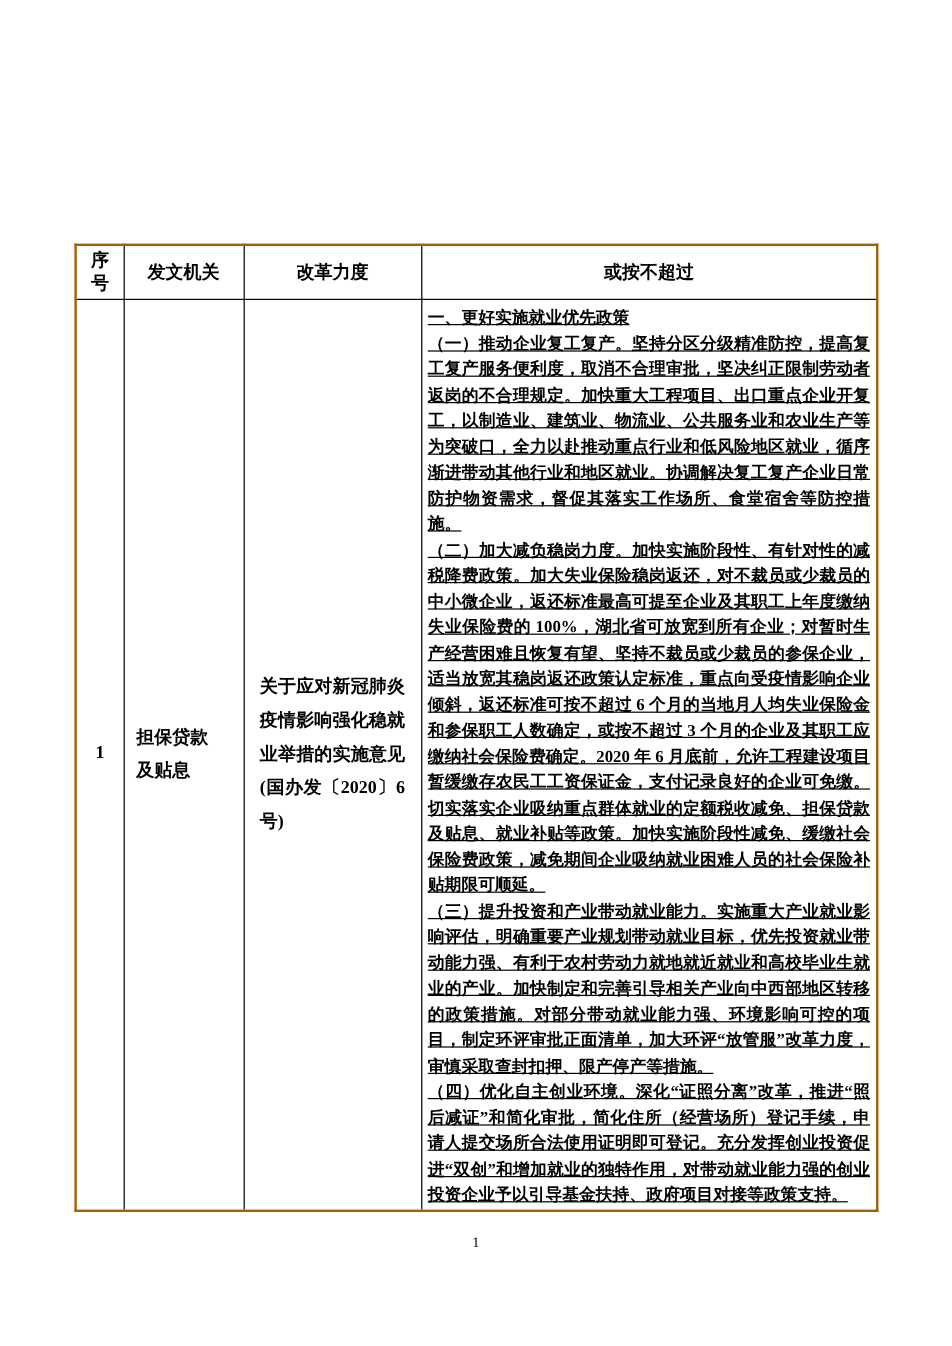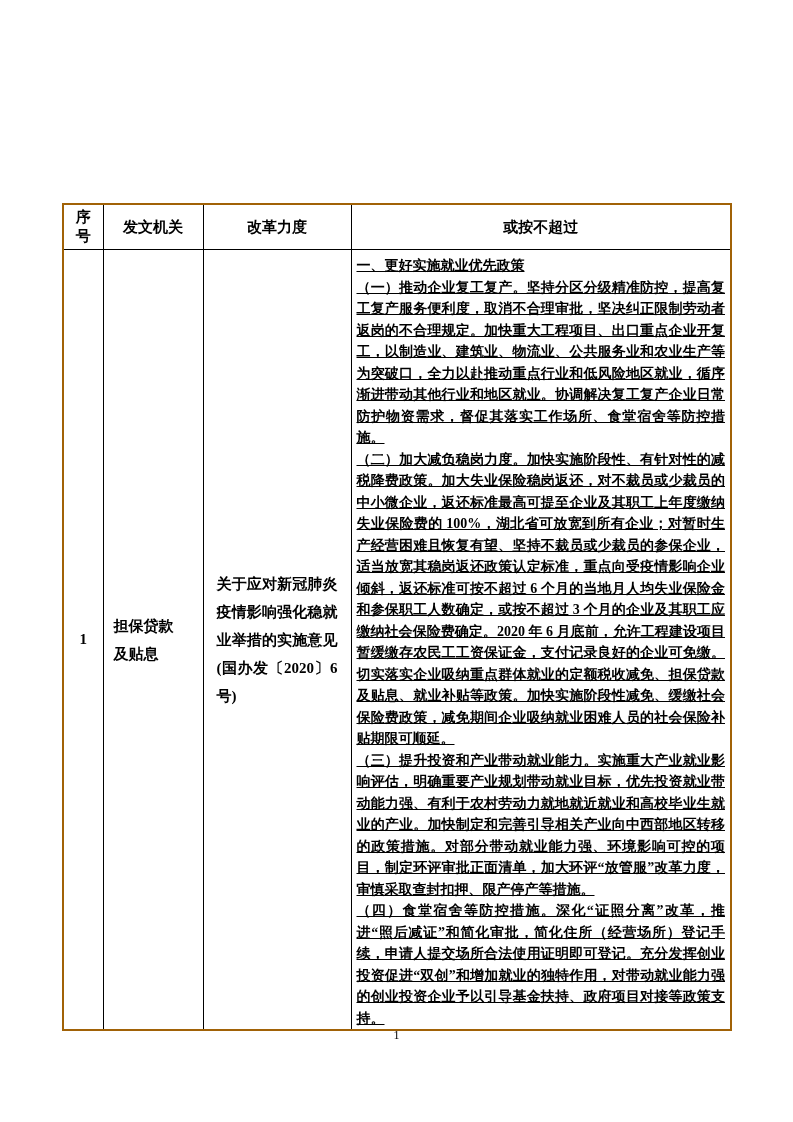--- a/index.html
+++ b/index.html
@@ -134,21 +134,21 @@
     <tbody>
       <tr class="data-row">
         <td class="cell-seq">1</td>
         <td class="cell-agency">担保贷款及贴息</td>
         <td class="cell-doctitle">关于应对新冠肺炎疫情影响强化稳就业举措的实施意见(国办发〔2020〕6 号)</td>
         <td class="cell-content">
           <p>一、更好实施就业优先政策</p>
           <p>（一）推动企业复工复产。坚持分区分级精准防控，提高复工复产服务便利度，取消不合理审批，坚决纠正限制劳动者返岗的不合理规定。加快重大工程项目、出口重点企业开复工，以制造业、建筑业、物流业、公共服务业和农业生产等为突破口，全力以赴推动重点行业和低风险地区就业，循序渐进带动其他行业和地区就业。协调解决复工复产企业日常防护物资需求，督促其落实工作场所、食堂宿舍等防控措施。</p>
           <p>（二）加大减负稳岗力度。加快实施阶段性、有针对性的减税降费政策。加大失业保险稳岗返还，对不裁员或少裁员的中小微企业，返还标准最高可提至企业及其职工上年度缴纳失业保险费的 100%，湖北省可放宽到所有企业；对暂时生产经营困难且恢复有望、坚持不裁员或少裁员的参保企业，适当放宽其稳岗返还政策认定标准，重点向受疫情影响企业倾斜，返还标准可按不超过 6 个月的当地月人均失业保险金和参保职工人数确定，或按不超过 3 个月的企业及其职工应缴纳社会保险费确定。2020 年 6 月底前，允许工程建设项目暂缓缴存农民工工资保证金，支付记录良好的企业可免缴。切实落实企业吸纳重点群体就业的定额税收减免、担保贷款及贴息、就业补贴等政策。加快实施阶段性减免、缓缴社会保险费政策，减免期间企业吸纳就业困难人员的社会保险补贴期限可顺延。</p>
           <p>（三）提升投资和产业带动就业能力。实施重大产业就业影响评估，明确重要产业规划带动就业目标，优先投资就业带动能力强、有利于农村劳动力就地就近就业和高校毕业生就业的产业。加快制定和完善引导相关产业向中西部地区转移的政策措施。对部分带动就业能力强、环境影响可控的项目，制定环评审批正面清单，加大环评“放管服”改革力度，审慎采取查封扣押、限产停产等措施。</p>
-          <p>（四）食堂宿舍等防控措施。深化“证照分离”改革，推进“照后减证”和简化审批，简化住所（经营场所）登记手续，申请人提交场所合法使用证明即可登记。充分发挥创业投资促进“双创”和增加就业的独特作用，对带动就业能力强的创业投资企业予以引导基金扶持、政府项目对接等政策支持。</p>
+          <p>（四）优化自主创业环境。深化“证照分离”改革，推进“照后减证”和简化审批，简化住所（经营场所）登记手续，申请人提交场所合法使用证明即可登记。充分发挥创业投资促进“双创”和增加就业的独特作用，对带动就业能力强的创业投资企业予以引导基金扶持、政府项目对接等政策支持。</p>
         </td>
       </tr>
     </tbody>
   </table>
 
   <div class="page-number">1</div>
 
 </div>
 
 </body></html>

